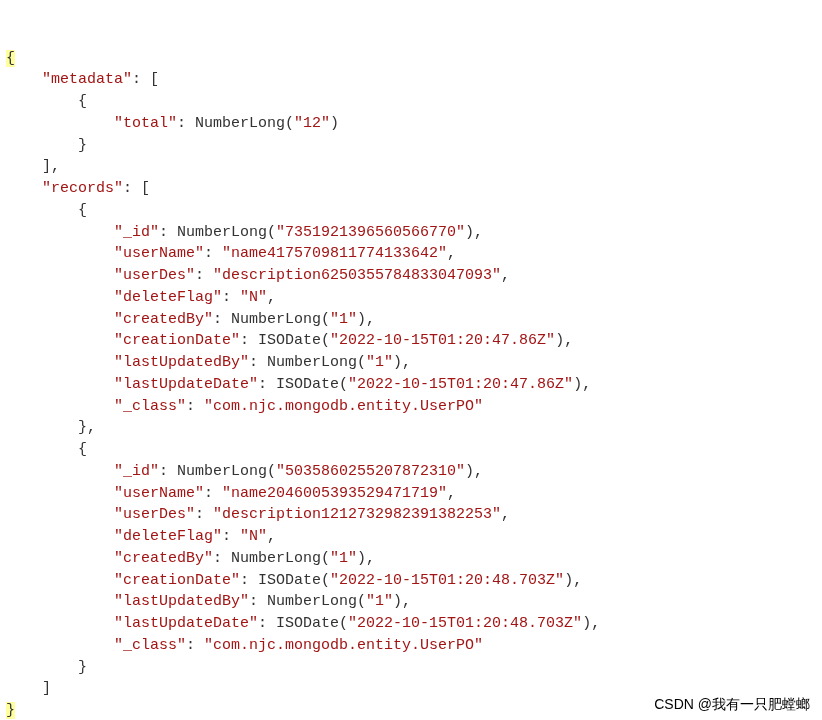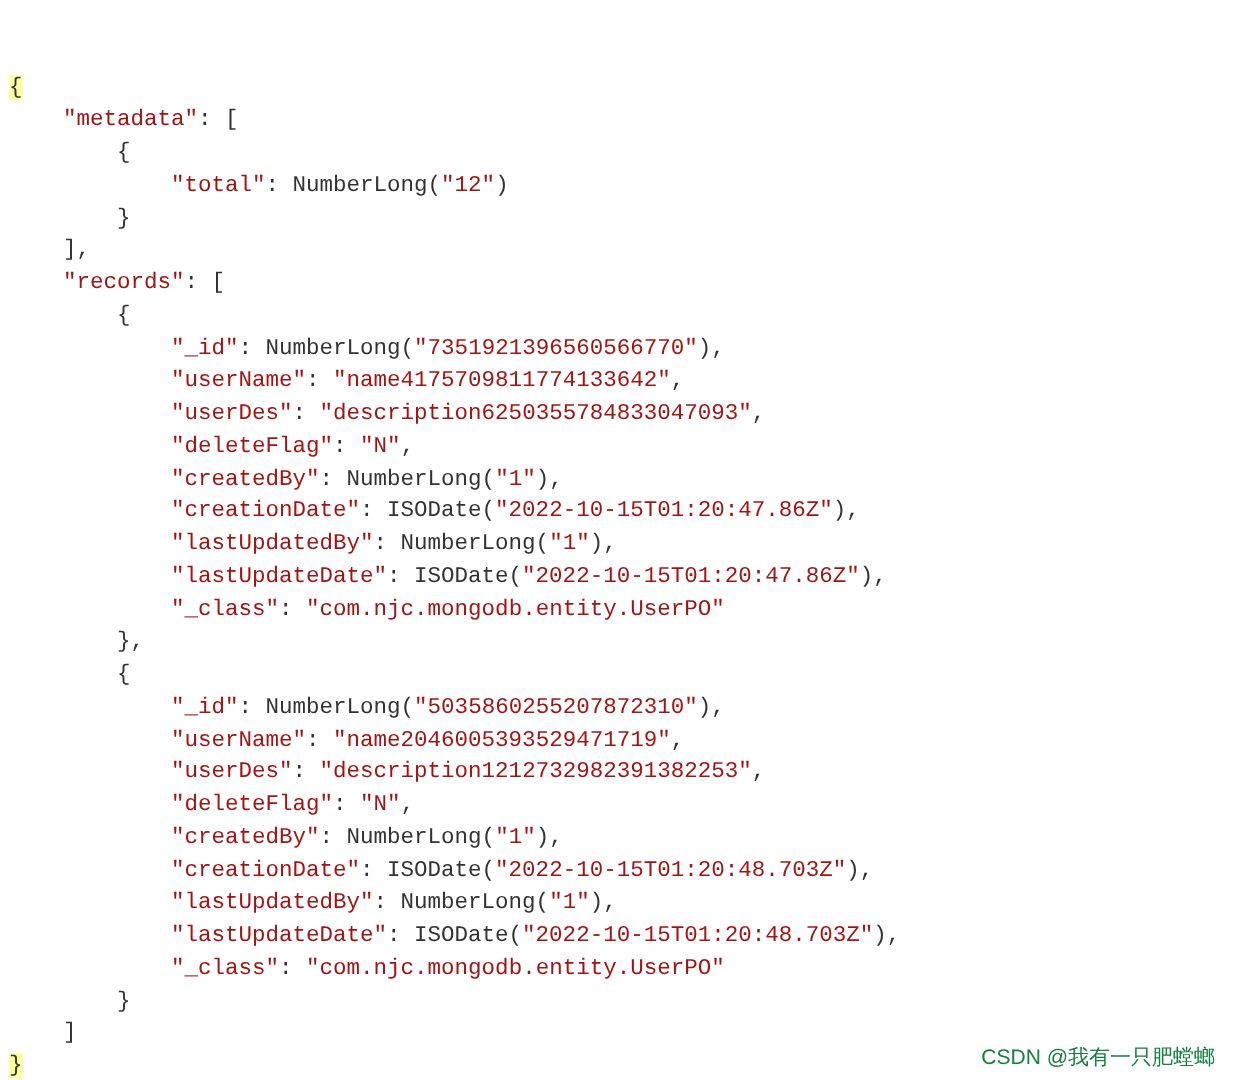--- a/index.html
+++ b/index.html
@@ -19,21 +19,21 @@
   }
   .k { color: #a31515; }   
   .p { color: #333; }      
   .hl { background: #ffff9e; } 
   .watermark {
     position: absolute;
     right: 12px;
     bottom: 6px;
     font-family: sans-serif;
     font-size: 14px;
-    color: #15803d;
+    color: #000000;
     white-space: nowrap;
     pointer-events: none;
     margin-top: 36px;
   }
 </style>
 </head>
 <body>
 
 <span class="hl p">{</span>
     <span class="k">"metadata"</span><span class="p">: [</span>

